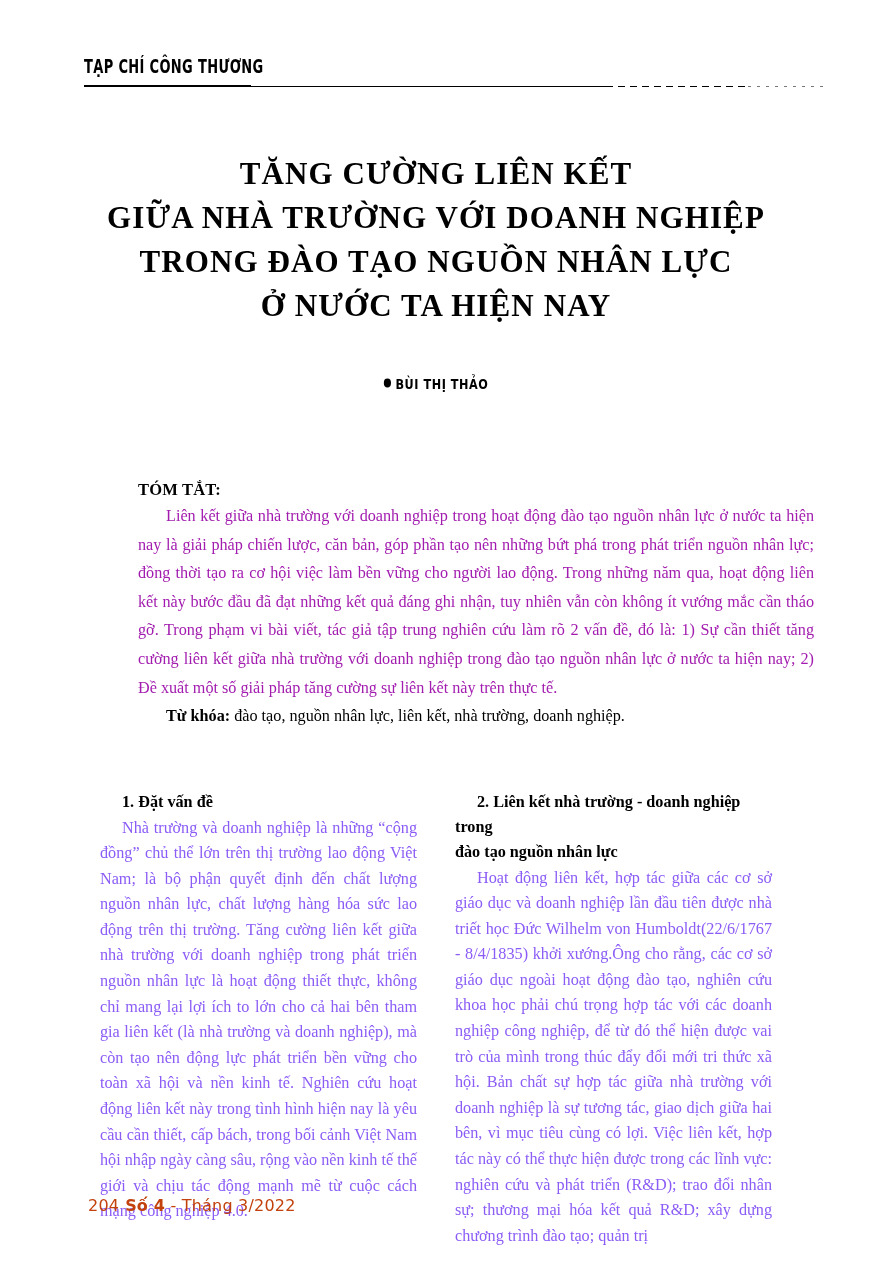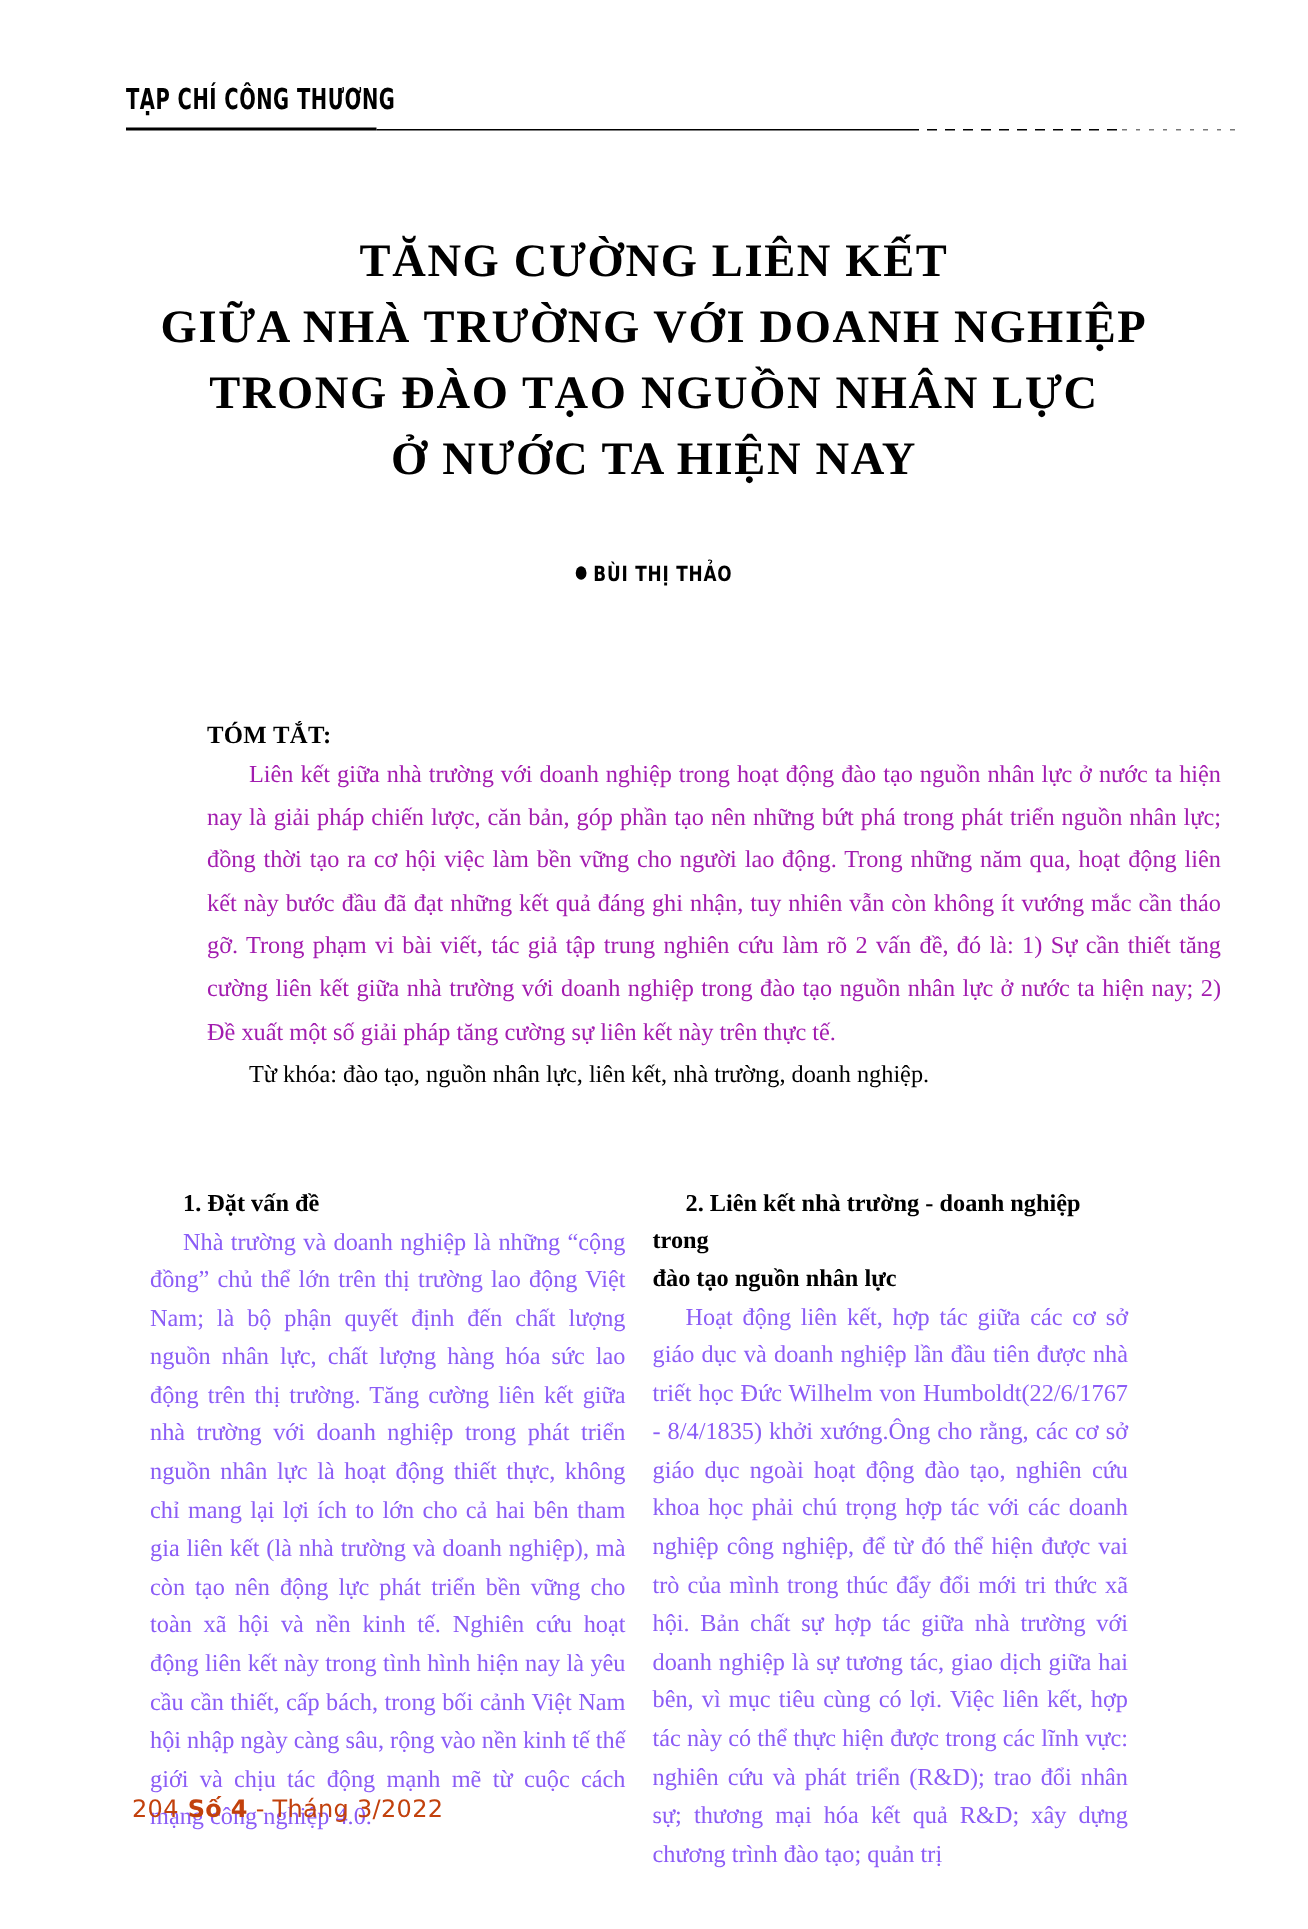--- a/index.html
+++ b/index.html
@@ -147,30 +147,30 @@
     text-indent: 28px;
     color: #a21caf;
   }
   .keywords {
     font-family: "Liberation Serif", serif;
     font-size: 16.2px;
     line-height: 28.6px;
     text-indent: 28px;
     margin-top: 0px;
   }
-  .keywords b { font-weight: 400; }
+  .keywords b { font-weight: 700; }
 
   
   .columns {
     position: absolute;
     left: 100px;
     top: 790px;
     width: 672px;
     display: flex;
-    gap: 18px;
+    gap: 38px;
   }
   .col {
     width: 317px;
   }
   .sec-heading {
     font-family: "Liberation Serif", serif;
     font-weight: 700;
     font-size: 16.2px;
     line-height: 24.5px;
     text-indent: 22px;

